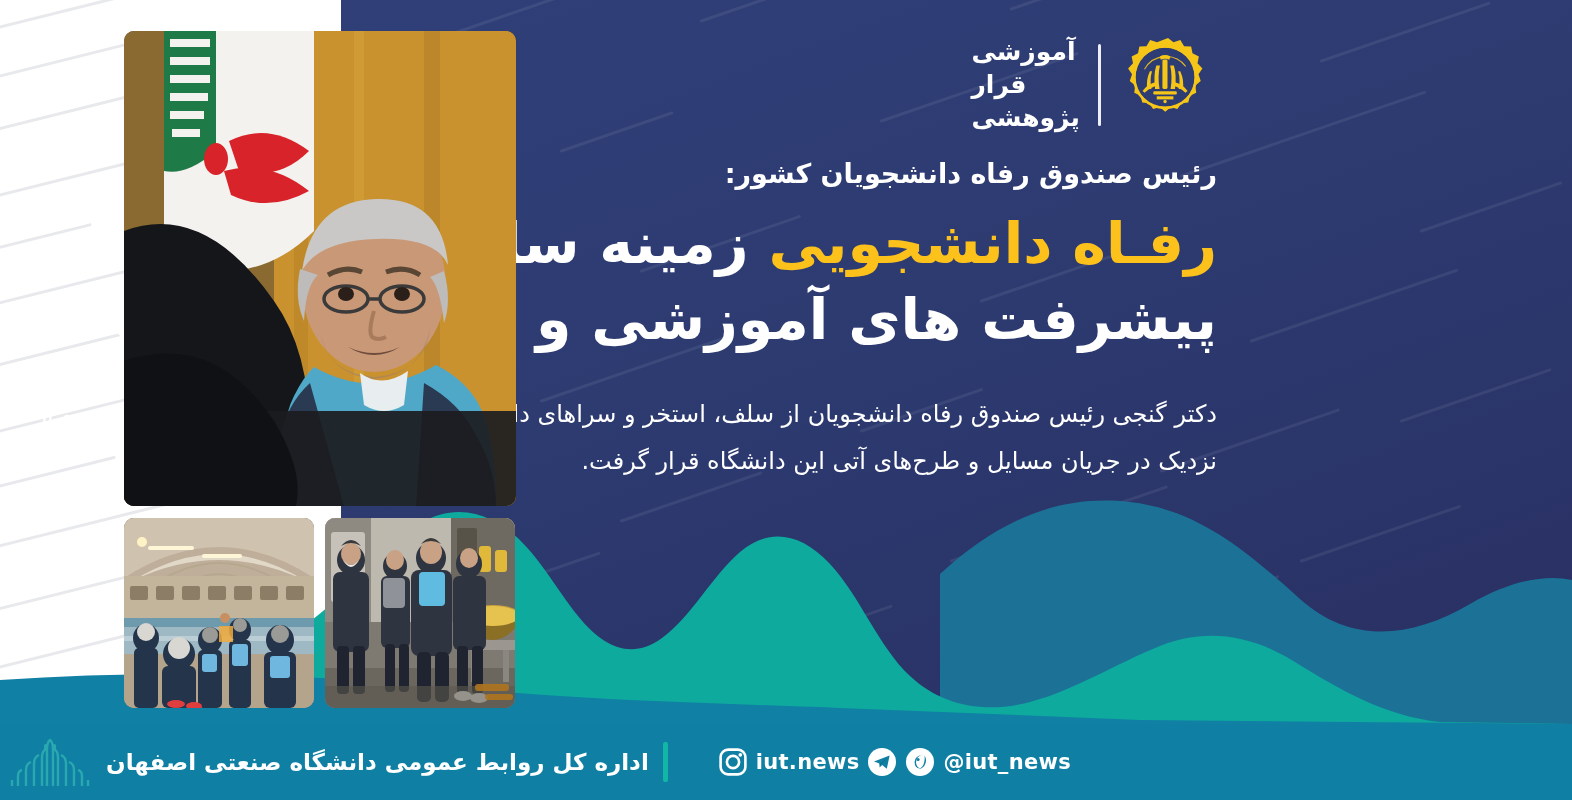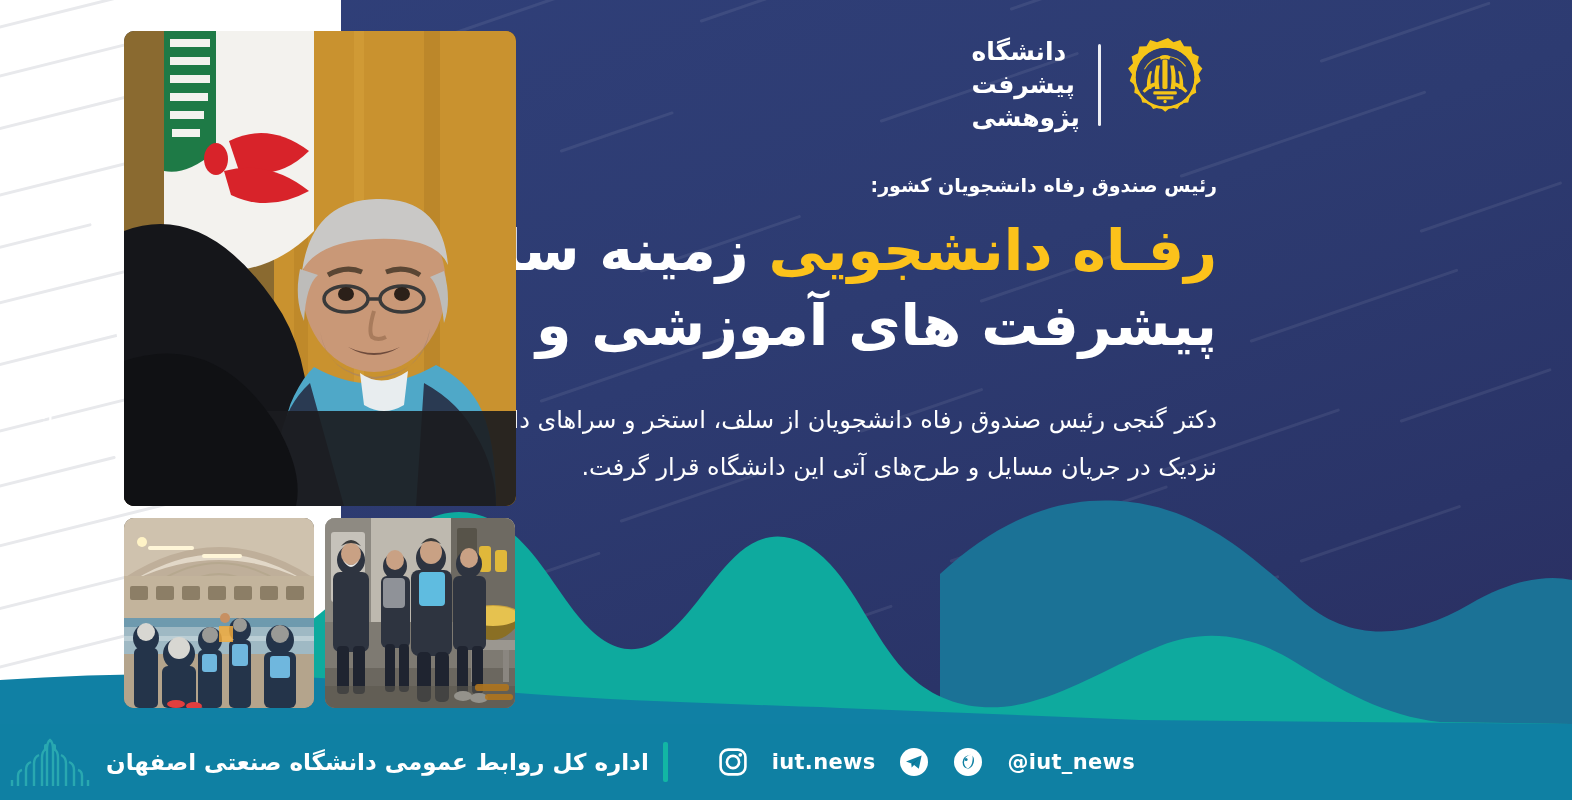--- a/index.html
+++ b/index.html
@@ -47,21 +47,21 @@
   .footer-right{
     display:flex;flex-direction:row;align-items:center;gap:14px;
     margin-right:24px;
   }
   .footer-title{
     color:#ffffff;font-size:23px;font-weight:bold;letter-spacing:.2px;white-space:nowrap;
   }
   .footer-divider{width:5px;height:40px;background:#12B6A4;border-radius:2px;}
   .footer-bldg{margin-left:6px;opacity:.55;}
   .footer-left{
-    display:flex;flex-direction:row;align-items:center;gap:24px;
+    display:flex;flex-direction:row;align-items:center;gap:8px;
     margin-left:26px;direction:ltr;
   }
   .handle{color:#fff;font-size:21px;font-weight:bold;letter-spacing:.3px;}
   .sico{display:flex;align-items:center;}
 
   
   .brand{
     position:absolute;top:36px;right:355px;
     display:flex;flex-direction:row;align-items:center;gap:18px;
   }
@@ -71,21 +71,21 @@
     display:flex;flex-direction:column;align-items:flex-end;gap:5px;
     color:#ffffff;font-size:25px;font-weight:bold;line-height:1.12;
   }
 
   
   .copy{
     position:absolute;right:355px;top:158px;width:1185px;
     text-align:right;
   }
   .kicker{
-    color:#ffffff;font-size:19px;font-weight:bold;margin:16px 0 16px 0;line-height:1.2;
+    color:#ffffff;font-size:27px;font-weight:bold;margin:0 0 16px 0;line-height:1.2;
   }
   .headline{margin:0;}
   .hl-line{
     font-size:57px;font-weight:bold;line-height:1.32;color:#ffffff;white-space:nowrap;
   }
   .hl-accent{color:#FCC21B;}
   .lede{
     color:#ffffff;font-size:24px;line-height:1.95;margin:34px 0 0 0;font-weight:500;
   }
 
@@ -185,22 +185,22 @@
           <path d="M38.5 61.5 h17 v3.2 h-17 z"></path>
           <circle cx="47" cy="66.8" r="1.7"></circle>
         </g>
         <g fill="none" stroke="#F5C518" stroke-width="1.1" opacity=".9">
           <path d="M26 34 a25 25 0 0 1 42 -3"></path>
         </g>
       </svg>
     </div>
     <div class="brand-rule"></div>
     <div class="brand-words">
-      <span>دانشگاه</span>
-      <span>پیشرفت</span>
+      <span>آموزشی</span>
+      <span>قرار</span>
       <span>پژوهشی</span>
     </div>
   </div>
 
   <div class="copy">
     <p class="kicker">رئیس صندوق رفاه دانشجویان کشور:</p>
     <h1 class="headline">
       <div class="hl-line">
         <span class="hl-accent">رفـاه دانشجویی</span><span> زمینه ساز</span>
       </div>

